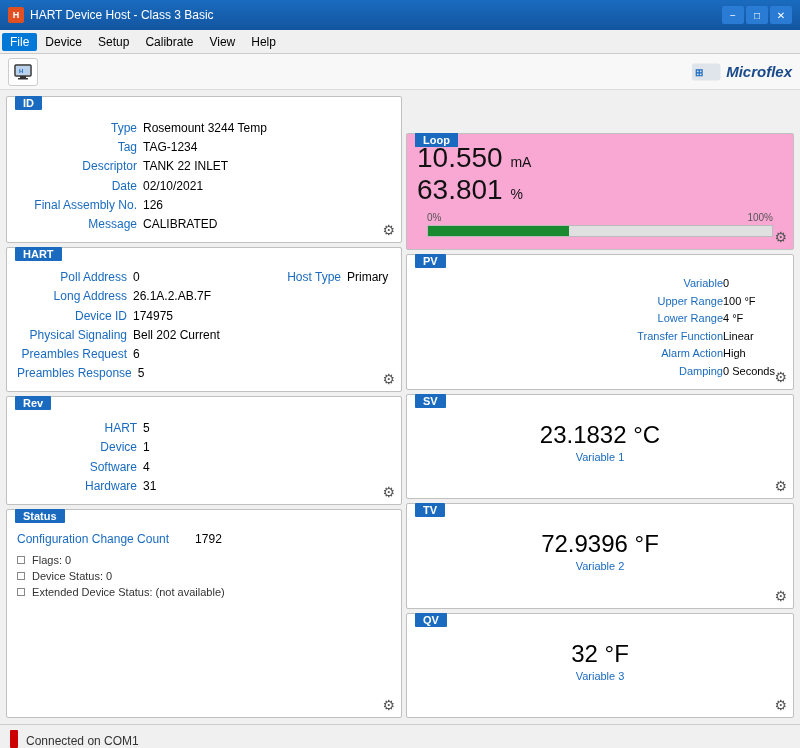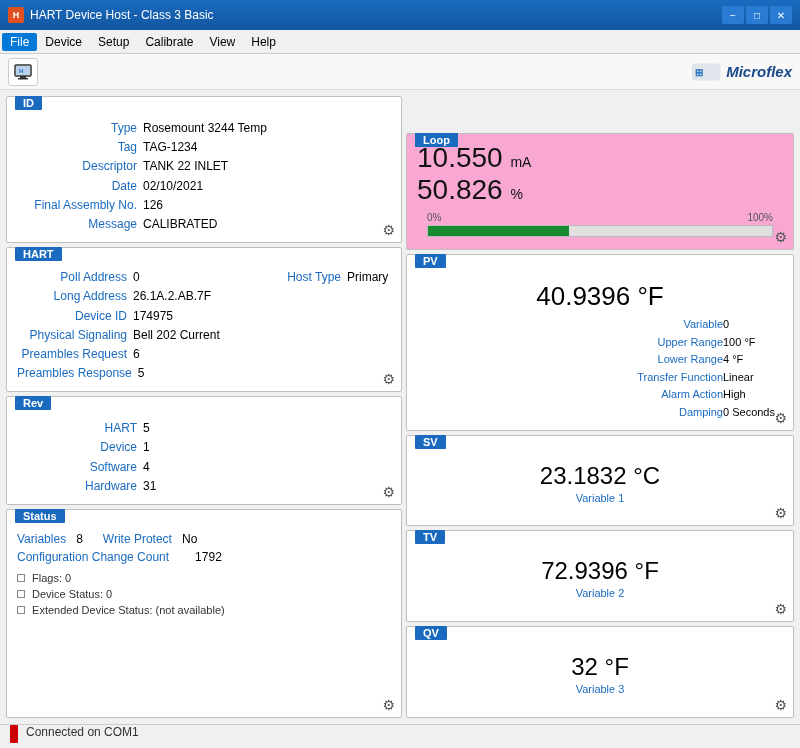--- a/index.html
+++ b/index.html
@@ -314,21 +314,21 @@
       color: #1a6bbf;
       padding-bottom: 4px;
     }
 
     
     .status-bar {
       background: #f0f0f0;
       border-top: 1px solid #ccc;
       height: 24px;
       display: flex;
-      align-items: flex-start;
+      align-items: flex-end;
       padding: 0 10px;
       font-size: 12px;
       color: #333;
       position: fixed;
       bottom: 0;
       width: 800px;
     }
     .status-bar-indicator {
       width: 8px;
       height: 18px;
@@ -477,30 +477,20 @@
           <span class="data-label">Hardware</span>
           <span class="data-value">31</span>
         </div>
       </div>
       <button class="gear-btn">⚙</button>
     </div>
 
     <div class="panel status-panel" style="flex: 1;">
       <div class="panel-header">Status</div>
       <div class="panel-content">
-        <div class="status-top-row">
-          <div style="display: flex; gap: 4px;">
-            <span class="data-label" style="min-width: auto; text-align: left; color: #1a6bbf;">Variables</span>
-            <span class="data-value">8</span>
-          </div>
-          <div style="display: flex; gap: 4px;">
-            <span class="data-label" style="min-width: auto; text-align: left; color: #1a6bbf;">Write Protect</span>
-            <span class="data-value">No</span>
-          </div>
-        </div>
         <div style="display: flex; gap: 20px; margin-bottom: 6px;">
           <span class="data-label" style="min-width: auto; text-align: left; color: #1a6bbf;">Configuration Change Count</span>
           <span class="data-value">1792</span>
         </div>
         <div class="status-flags">
           <span class="dot"></span>
           <span>Flags: 0</span>
         </div>
         <div class="status-flags">
           <span class="dot"></span>
@@ -519,43 +509,39 @@
   <div class="right-col">
 
     <div class="panel loop-panel">
       <div class="loop-header">Loop</div>
       <div class="loop-content">
         <div class="loop-ma">
           <span>10.550</span>
           <span class="loop-unit">mA</span>
         </div>
         <div class="loop-pct">
-          <span>50.826</span>
+          <span>63.801</span>
           <span class="loop-unit">%</span>
         </div>
         <div class="progress-bar-container">
           <div class="progress-labels">
             <span>0%</span>
             <span>100%</span>
           </div>
           <div class="progress-bar-bg">
             <div class="progress-bar-fill" style="width: 40.937%;"></div>
           </div>
         </div>
       </div>
       <button class="gear-btn">⚙</button>
     </div>
 
     <div class="panel">
       <div class="panel-header">PV</div>
       <div class="panel-content">
-        <div class="pv-value">
-          <span>40.9396</span>
-          <span>°F</span>
-        </div>
         <div class="pv-rows">
           <div class="pv-row">
             <span class="pv-label">Variable</span>
             <span class="pv-val">0</span>
           </div>
           <div class="pv-row">
             <span class="pv-label">Upper Range</span>
             <span class="pv-val">100 °F</span>
           </div>
           <div class="pv-row">

